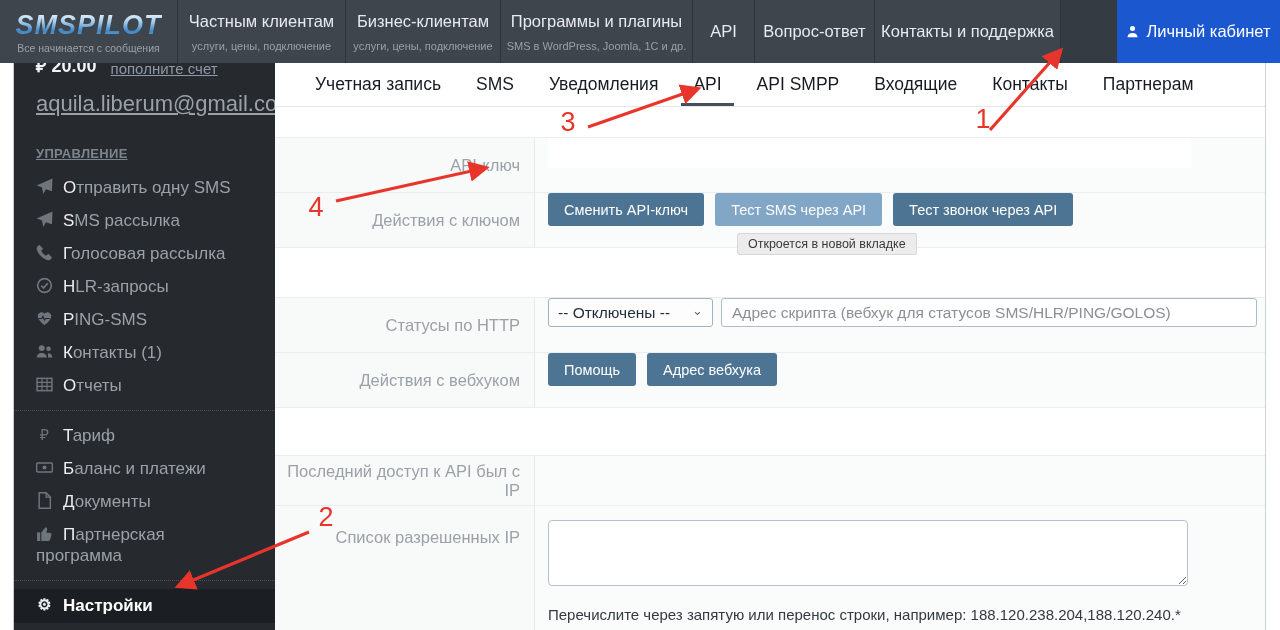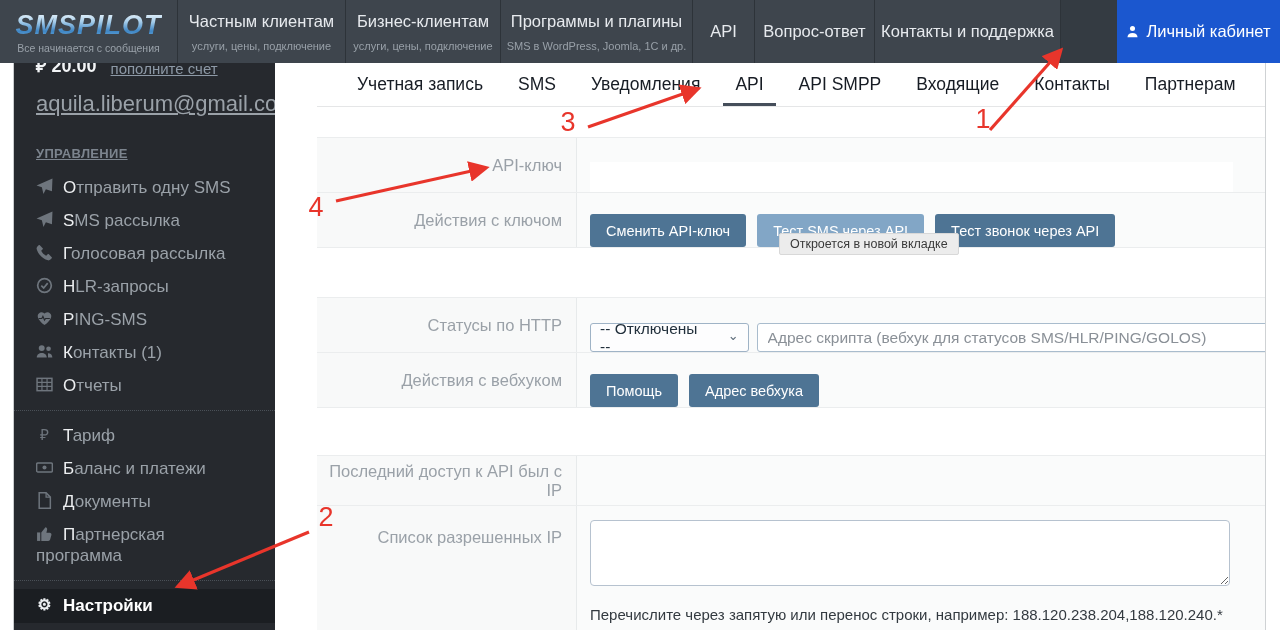--- a/index.html
+++ b/index.html
@@ -79,21 +79,21 @@
   .fl { color:#edeff1; }
   .side-item.two-line { line-height:21px; padding-top:6px; padding-bottom:6px; white-space:normal; width:225px; }
   .divider { border-top:1px dotted #4a5057; margin:8px 0; }
   .side-item.active {
     background:#1b1e22; color:#ffffff; font-weight:bold; line-height:34px;
   }
   .side-item.active .icon { color:#e9ecef; }
   .side-item.active .fl { color:#fff; }
 
   
-  .main { position:absolute; top:63px; left:275px; right:15px; bottom:0; background:#fff; z-index:6;padding-left:42px; }
+  .main { position:absolute; top:63px; left:275px; right:15px; bottom:0; background:#fff; z-index:6; }
   .tabs {
     height:44px; display:flex; align-items:stretch; gap:11px; padding-left:28px;
     border-bottom:1px solid #e5e6e7;
   }
   .tab {
     display:flex; align-items:center; padding:0 12px; font-size:17.5px;
     color:#171c24; cursor:pointer;
   }
   .tab.active { box-shadow:inset 0 -3px 0 #454e5a; }
 
@@ -102,21 +102,21 @@
   .g1 { margin-top:30px; }
   .g2 { margin-top:49px; }
   .g3 { margin-top:47px; border-bottom:none; }
   .row { display:flex; min-height:55px; border-top:1px solid #ebedee; background:#fafbfb; }
   .row-label {
     width:260px; padding-right:14px; display:flex; align-items:center;
     justify-content:flex-end; text-align:right; color:#9aa1a8; font-size:16.5px;
     background:#f8f9f9; border-right:1px solid #e7eaeb; flex:none;
   }
   .row-label.top { align-items:flex-start; padding-top:22px; }
-  .row-fields { flex:1; display:flex; align-items:flex-end; padding-left:13px; position:relative; }
+  .row-fields { flex:1; display:flex; align-items:flex-start; padding-left:13px; position:relative; }
   .row-fields.col { flex-direction:column; align-items:flex-start; justify-content:flex-start; }
 
   .api-key-input {
     width:643px; height:30px; background:#fff; border:none; outline:none;
     font-size:15px; padding:0 8px; font-family:inherit;
   }
   .btn {
     height:33px; padding:0 16px; margin-right:11px; border:none; border-radius:3px;
     background:#4e7494; color:#fff; font-size:14.5px; cursor:pointer; font-family:inherit;
   }

